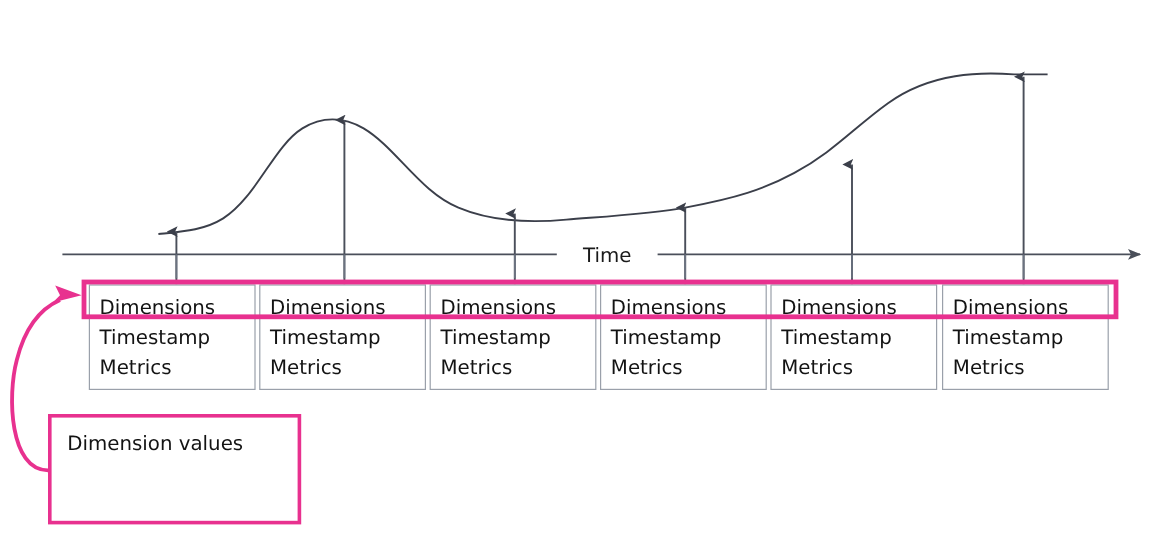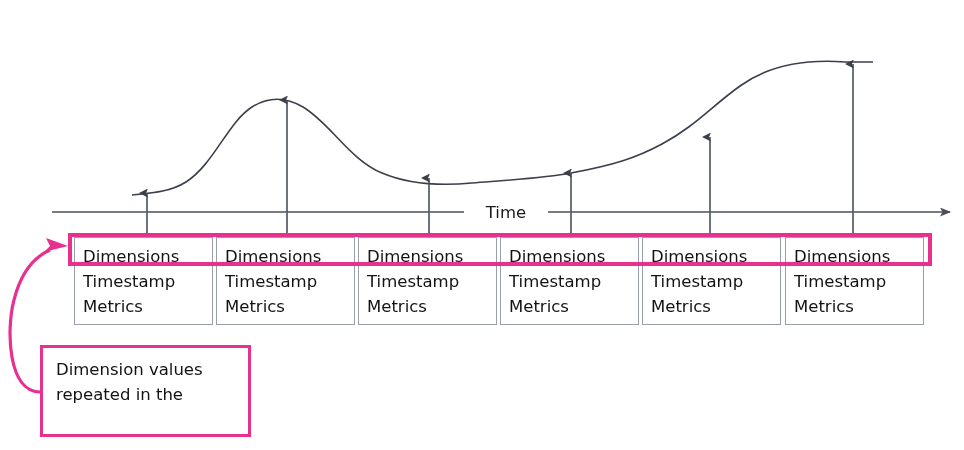--- a/index.html
+++ b/index.html
@@ -175,16 +175,15 @@
 
   <div class="highlight-rect" style="left:68px; top:233px; width:864px; height:33px;"></div>
 
   <svg class="layer" viewBox="0 0 964 450">
     <path class="callout-arrow-path" d="M40,392 C8,392 6,330 14,300 C20,276 32,258 50,250"></path>
     <path class="callout-arrow-head" d="M68,246 L44,252 L50,246 L46,238 Z"></path>
   </svg>
 
   <div class="callout-box" style="left:40px; top:345px; width:211px; height:92px;">
     <div class="callout-line">Dimension values</div>
-    <div class="callout-line">repeated in the</div>
   </div>
 
 </div>
 
 </body></html>

